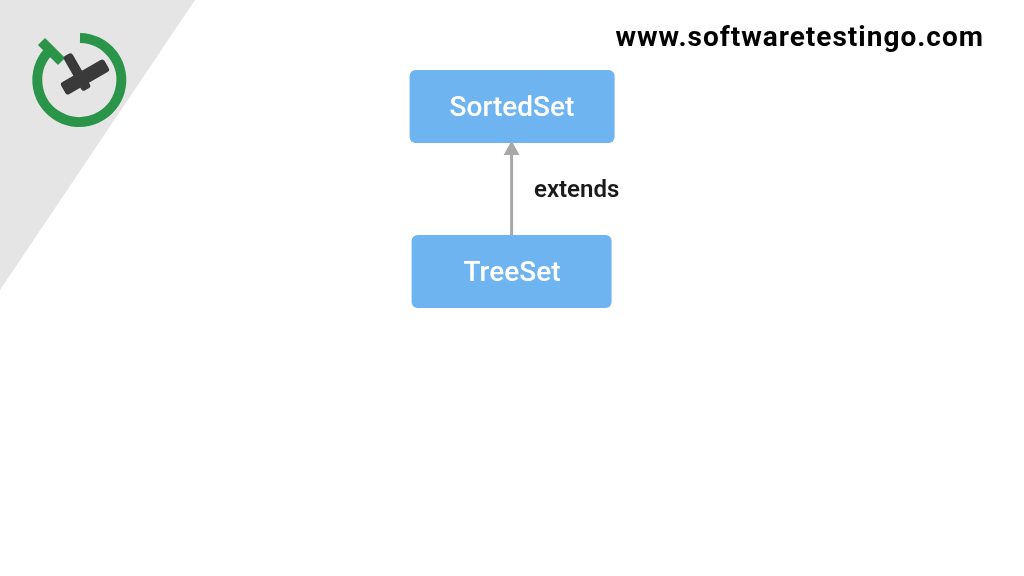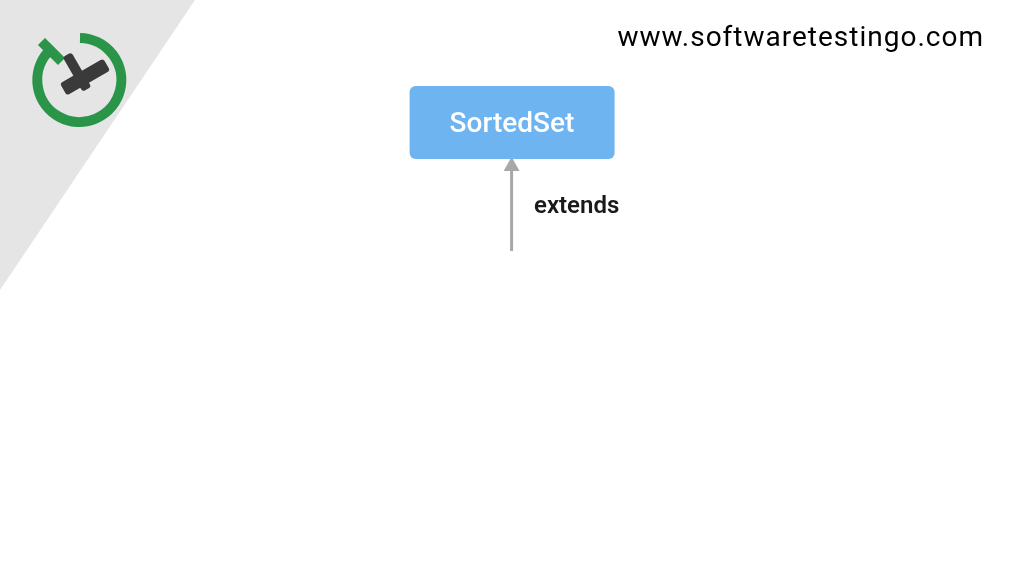--- a/index.html
+++ b/index.html
@@ -28,21 +28,21 @@
       position: absolute;
       top: 30px;
       left: 30px;
       z-index: 2;
     }
     .url-text {
       position: absolute;
       top: 20px;
       right: 40px;
       font-size: 28px;
-      font-weight: 400;
+      font-weight: 700;
       color: #000;
       letter-spacing: 1px;
     }
     .diagram {
       position: absolute;
       left: 50%;
       top: 70px;
       transform: translateX(-50%);
       display: flex;
       flex-direction: column;
@@ -50,21 +50,20 @@
     }
     .node-box {
       background: #6eb4f1;
       color: #ffffff;
       font-size: 28px;
       font-weight: 500;
       padding: 20px 40px;
       border-radius: 6px;
       text-align: center;
       min-width: 200px;
-      margin-top: 16px;
     }
     .connector {
       position: relative;
       height: 92px;
       width: 200px;
       display: flex;
       align-items: center;
       justify-content: center;
     }
     .arrow-line-solid {
@@ -128,13 +127,14 @@
   <div class="node-box">SortedSet</div>
 
   <div class="connector">
     <div class="arrow-line-solid"></div>
     <div class="arrow-head"></div>
     <div class="connector-label">extends</div>
   </div>
 
 
 
+  <div class="node-box">TreeSet</div>
 </div>
 
 </body></html>

